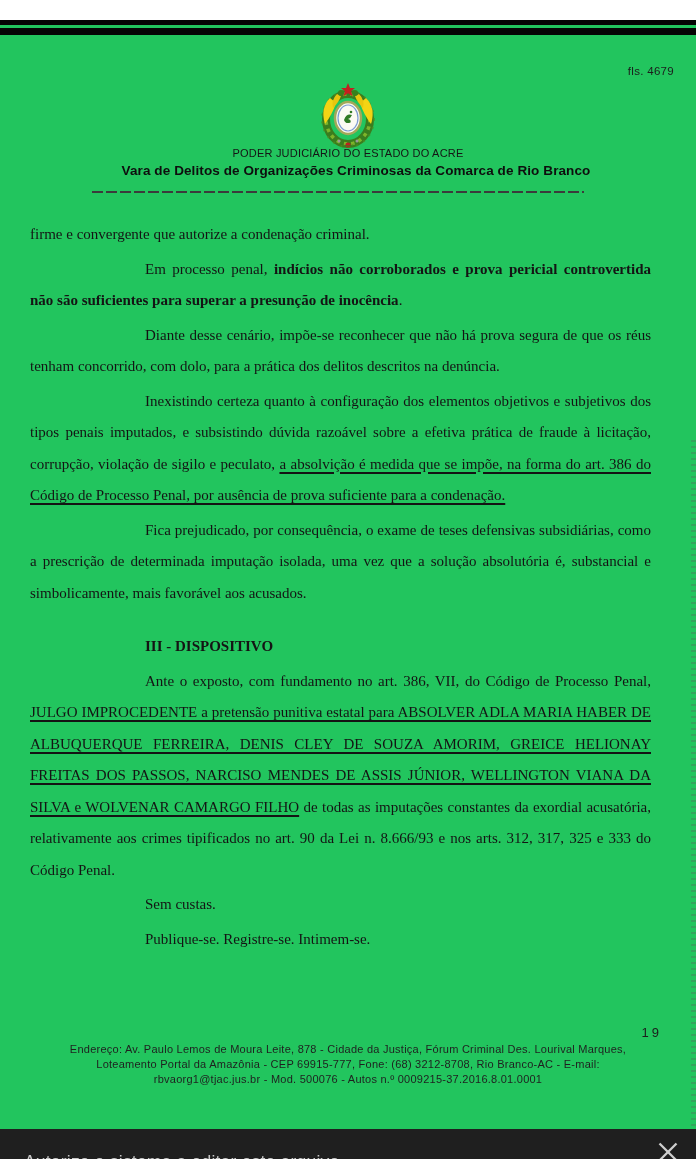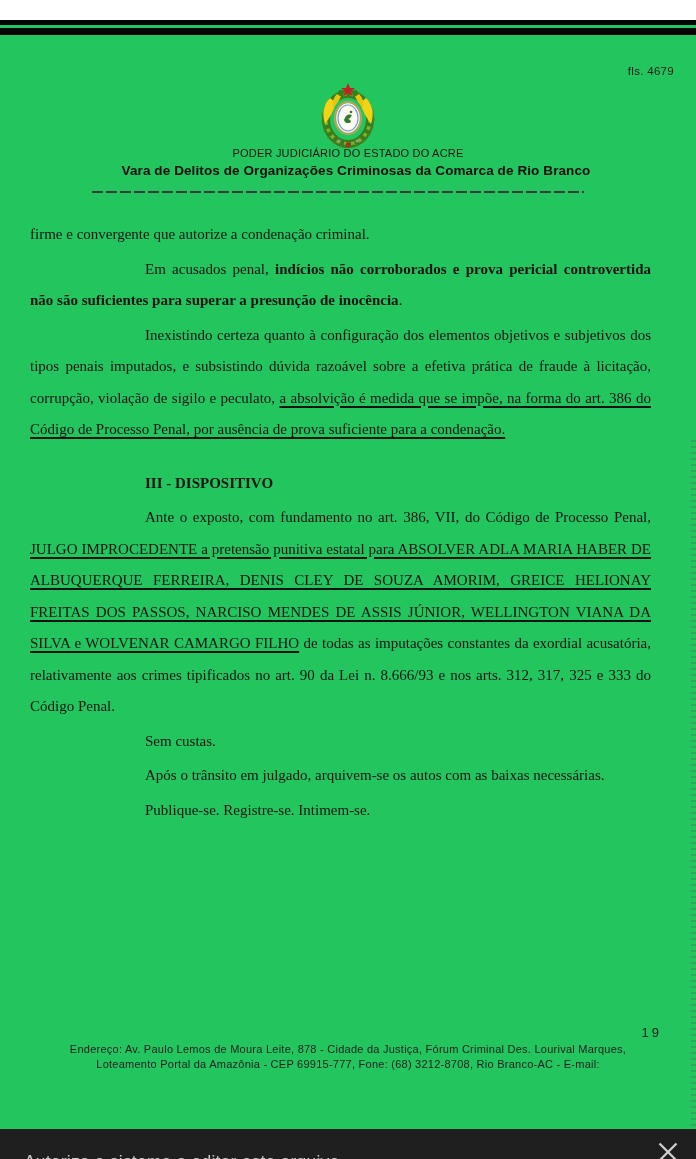--- a/index.html
+++ b/index.html
@@ -122,42 +122,44 @@
       </svg>
     </div>
 
     <div class="org-line">PODER JUDICIÁRIO DO ESTADO DO ACRE</div>
     <div class="court-line">Vara de Delitos de Organizações Criminosas  da Comarca de Rio Branco</div>
     <div class="header-divider"></div>
 
     <div class="doc-body">
       <p class="noindent"><span>firme e convergente que autorize a condenação criminal.</span></p>
 
-      <p><span>Em acusados penal, </span><span class="bold">indícios não corroborados e prova pericial controvertida não são suficientes para superar a presunção de inocência</span><span>.</span></p>
+      <p><span>Em processo penal, </span><span class="bold">indícios não corroborados e prova pericial controvertida não são suficientes para superar a presunção de inocência</span><span>.</span></p>
 
+      <p><span>Diante desse cenário, impõe-se reconhecer que não há prova segura de que os réus tenham concorrido, com dolo, para a prática dos delitos descritos na denúncia.</span></p>
 
       <p><span>Inexistindo certeza quanto à configuração dos elementos objetivos e subjetivos dos tipos penais imputados, e subsistindo dúvida razoável sobre a efetiva prática de fraude à licitação, corrupção, violação de sigilo e peculato, </span><span class="bold-underline">a absolvição é medida que se impõe, na forma do art. 386 do Código de Processo Penal, por ausência de prova suficiente para a condenação.</span></p>
 
+      <p><span>Fica prejudicado, por consequência, o exame de teses defensivas subsidiárias, como a prescrição de determinada imputação isolada, uma vez que a solução absolutória é, substancial e simbolicamente, mais favorável aos acusados.</span></p>
 
       <p class="heading">III - DISPOSITIVO</p>
 
       <p><span>Ante o exposto, com fundamento no art. 386, VII, do Código de Processo Penal, </span><span class="bold-underline">JULGO IMPROCEDENTE a pretensão punitiva estatal para ABSOLVER ADLA MARIA HABER DE ALBUQUERQUE FERREIRA, DENIS CLEY DE SOUZA AMORIM, GREICE HELIONAY FREITAS DOS PASSOS, NARCISO MENDES DE ASSIS JÚNIOR, WELLINGTON VIANA DA SILVA e WOLVENAR CAMARGO FILHO</span><span> de todas as imputações constantes da exordial acusatória, relativamente aos crimes tipificados no art. 90 da Lei n. 8.666/93 e nos arts. 312, 317, 325 e 333 do Código Penal.</span></p>
 
       <p><span>Sem custas.</span></p>
 
-      <p><span>Após o trânsito em julgado, arquivem-se os autos com as baixas necessárias.</span></p>
 
       <p><span>Publique-se. Registre-se. Intimem-se.</span></p>
     </div>
 
     <div class="page-number">19</div>
 
     <div class="doc-footer">
       <div>Endereço:  Av. Paulo Lemos de Moura Leite, 878 - Cidade da Justiça, Fórum Criminal  Des. Lourival Marques,</div>
       <div>Loteamento Portal da Amazônia - CEP 69915-777, Fone: (68) 3212-8708, Rio Branco-AC - E-mail:</div>
+      <div>rbvaorg1@tjac.jus.br - Mod. 500076 - Autos n.º 0009215-37.2016.8.01.0001</div>
     </div>
 
     <div class="edge-marks"></div>
   </div>
 
   <div class="snackbar">
     <span class="snackbar-message">Autorize o sistema a editar este arquivo.</span>
     <button class="snackbar-action">Autorizar</button>
     <button class="snackbar-close">
       <svg width="26" height="26" viewBox="0 0 26 26" aria-hidden="true">

